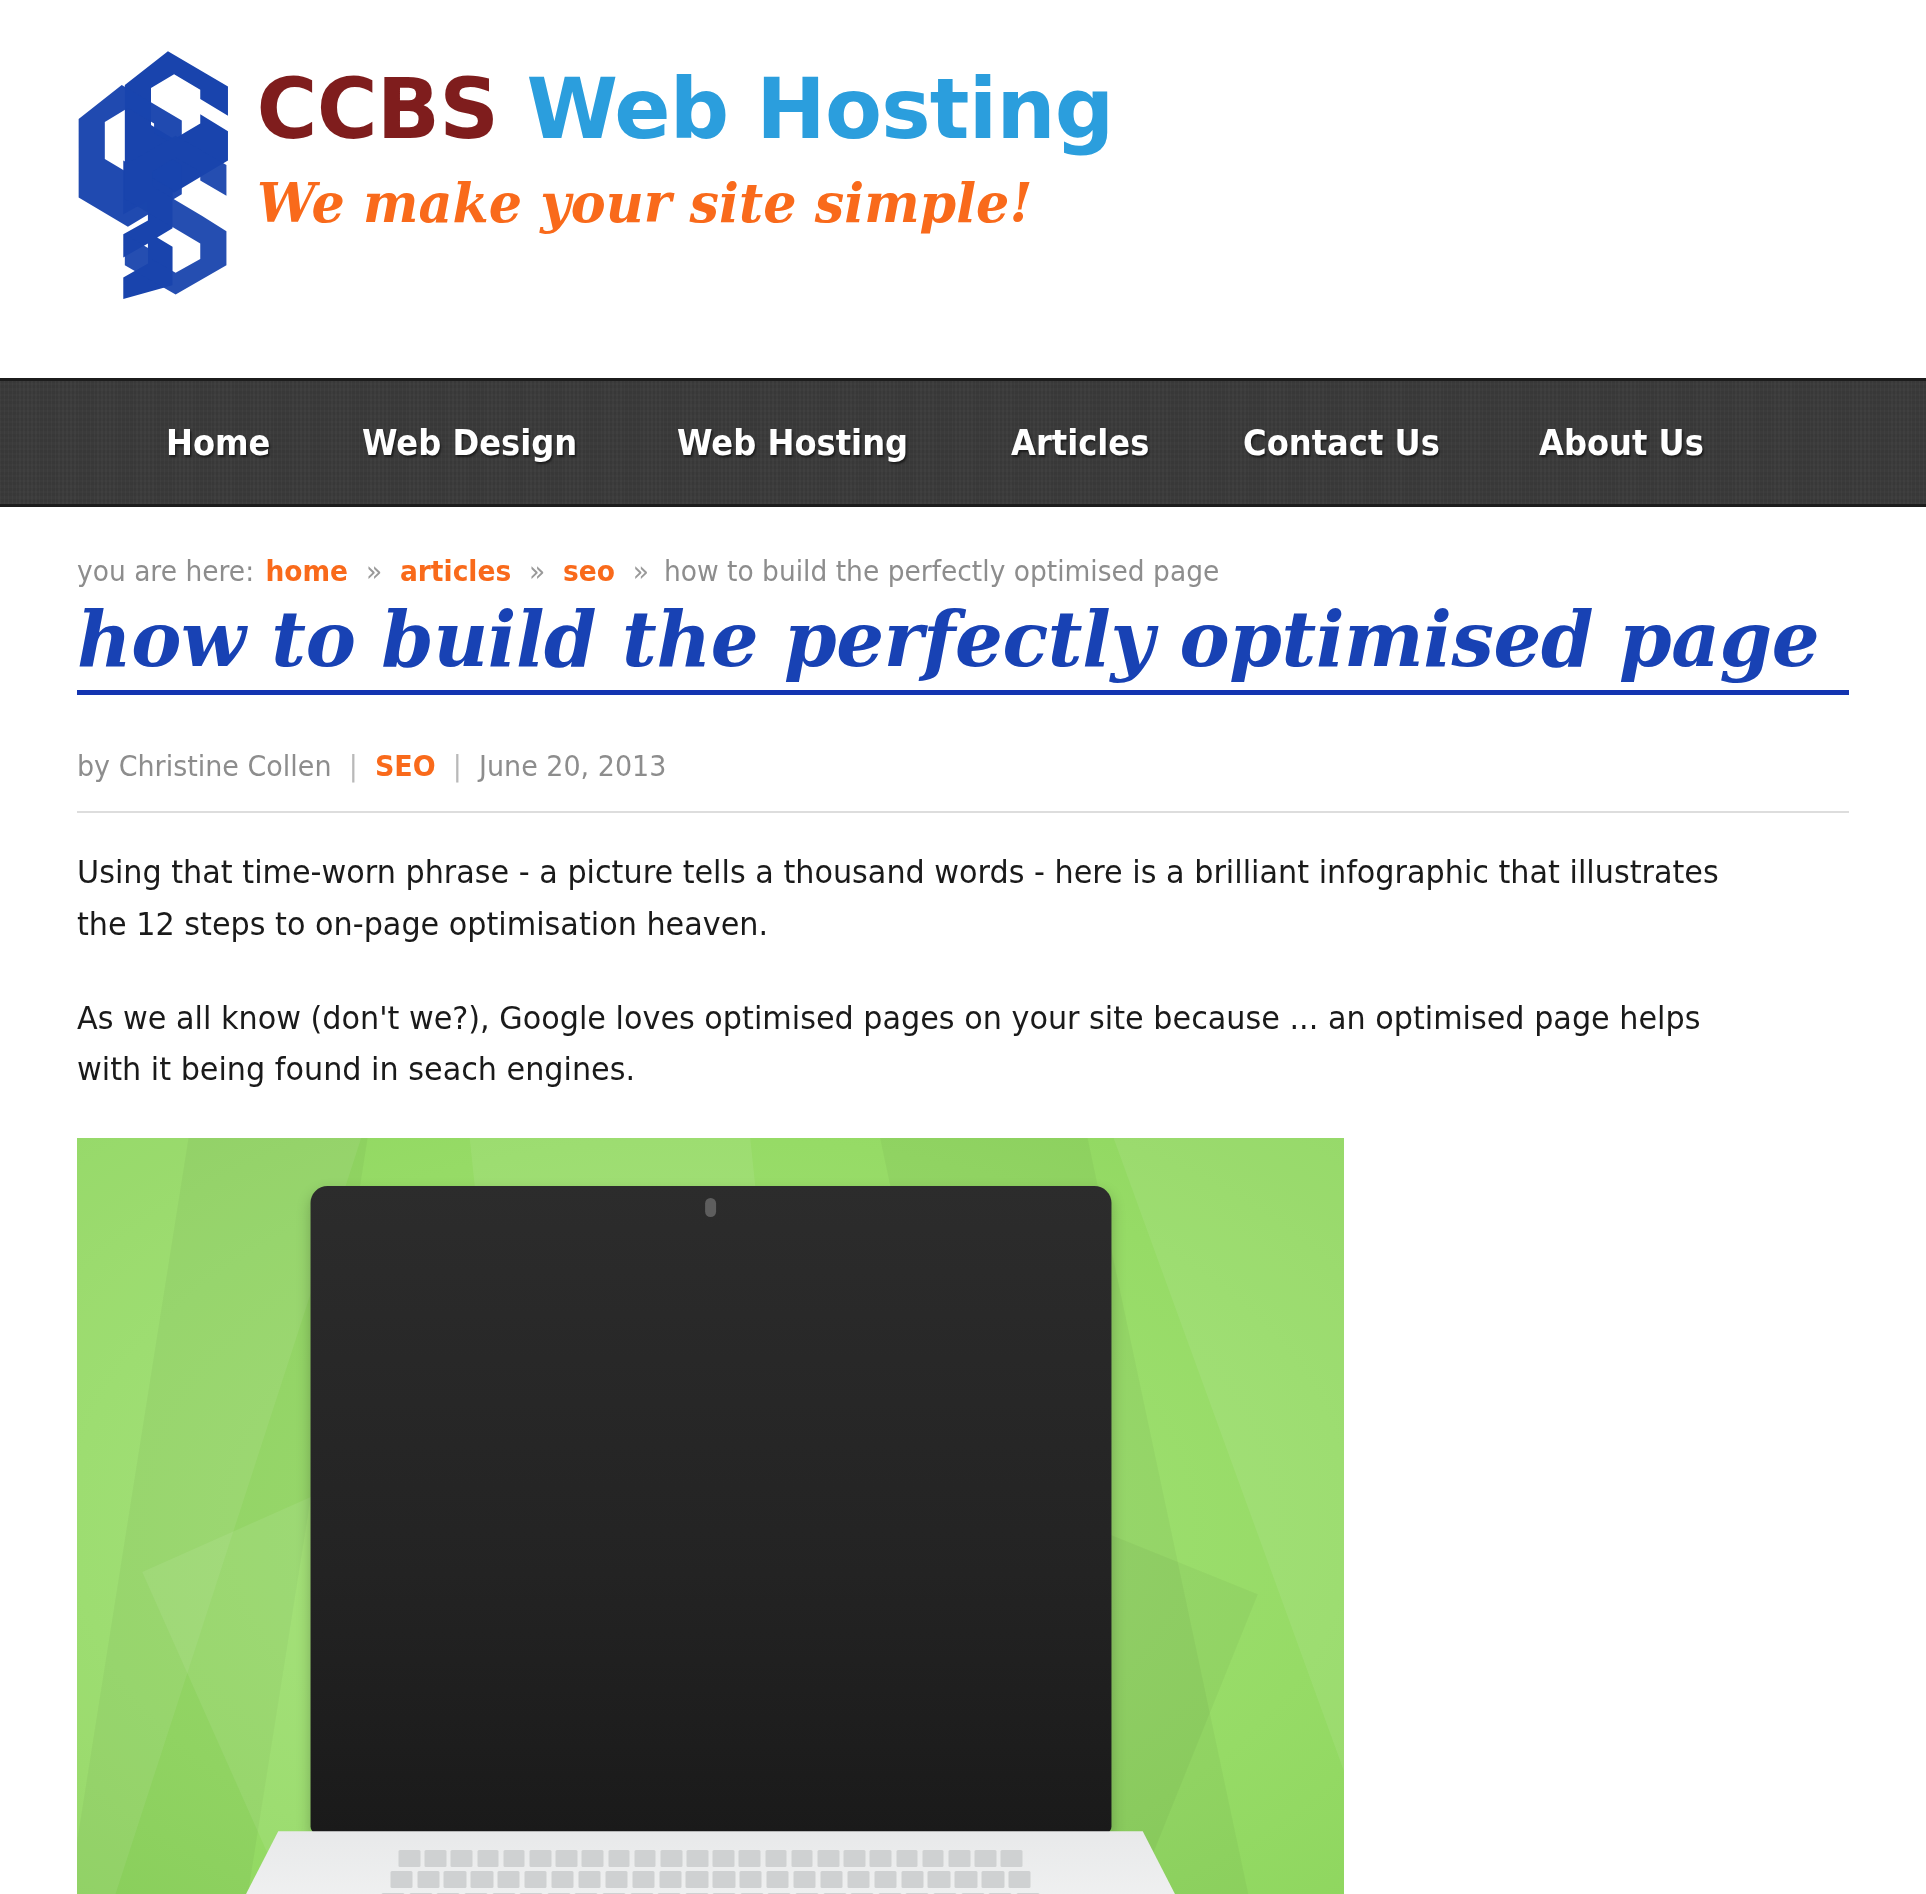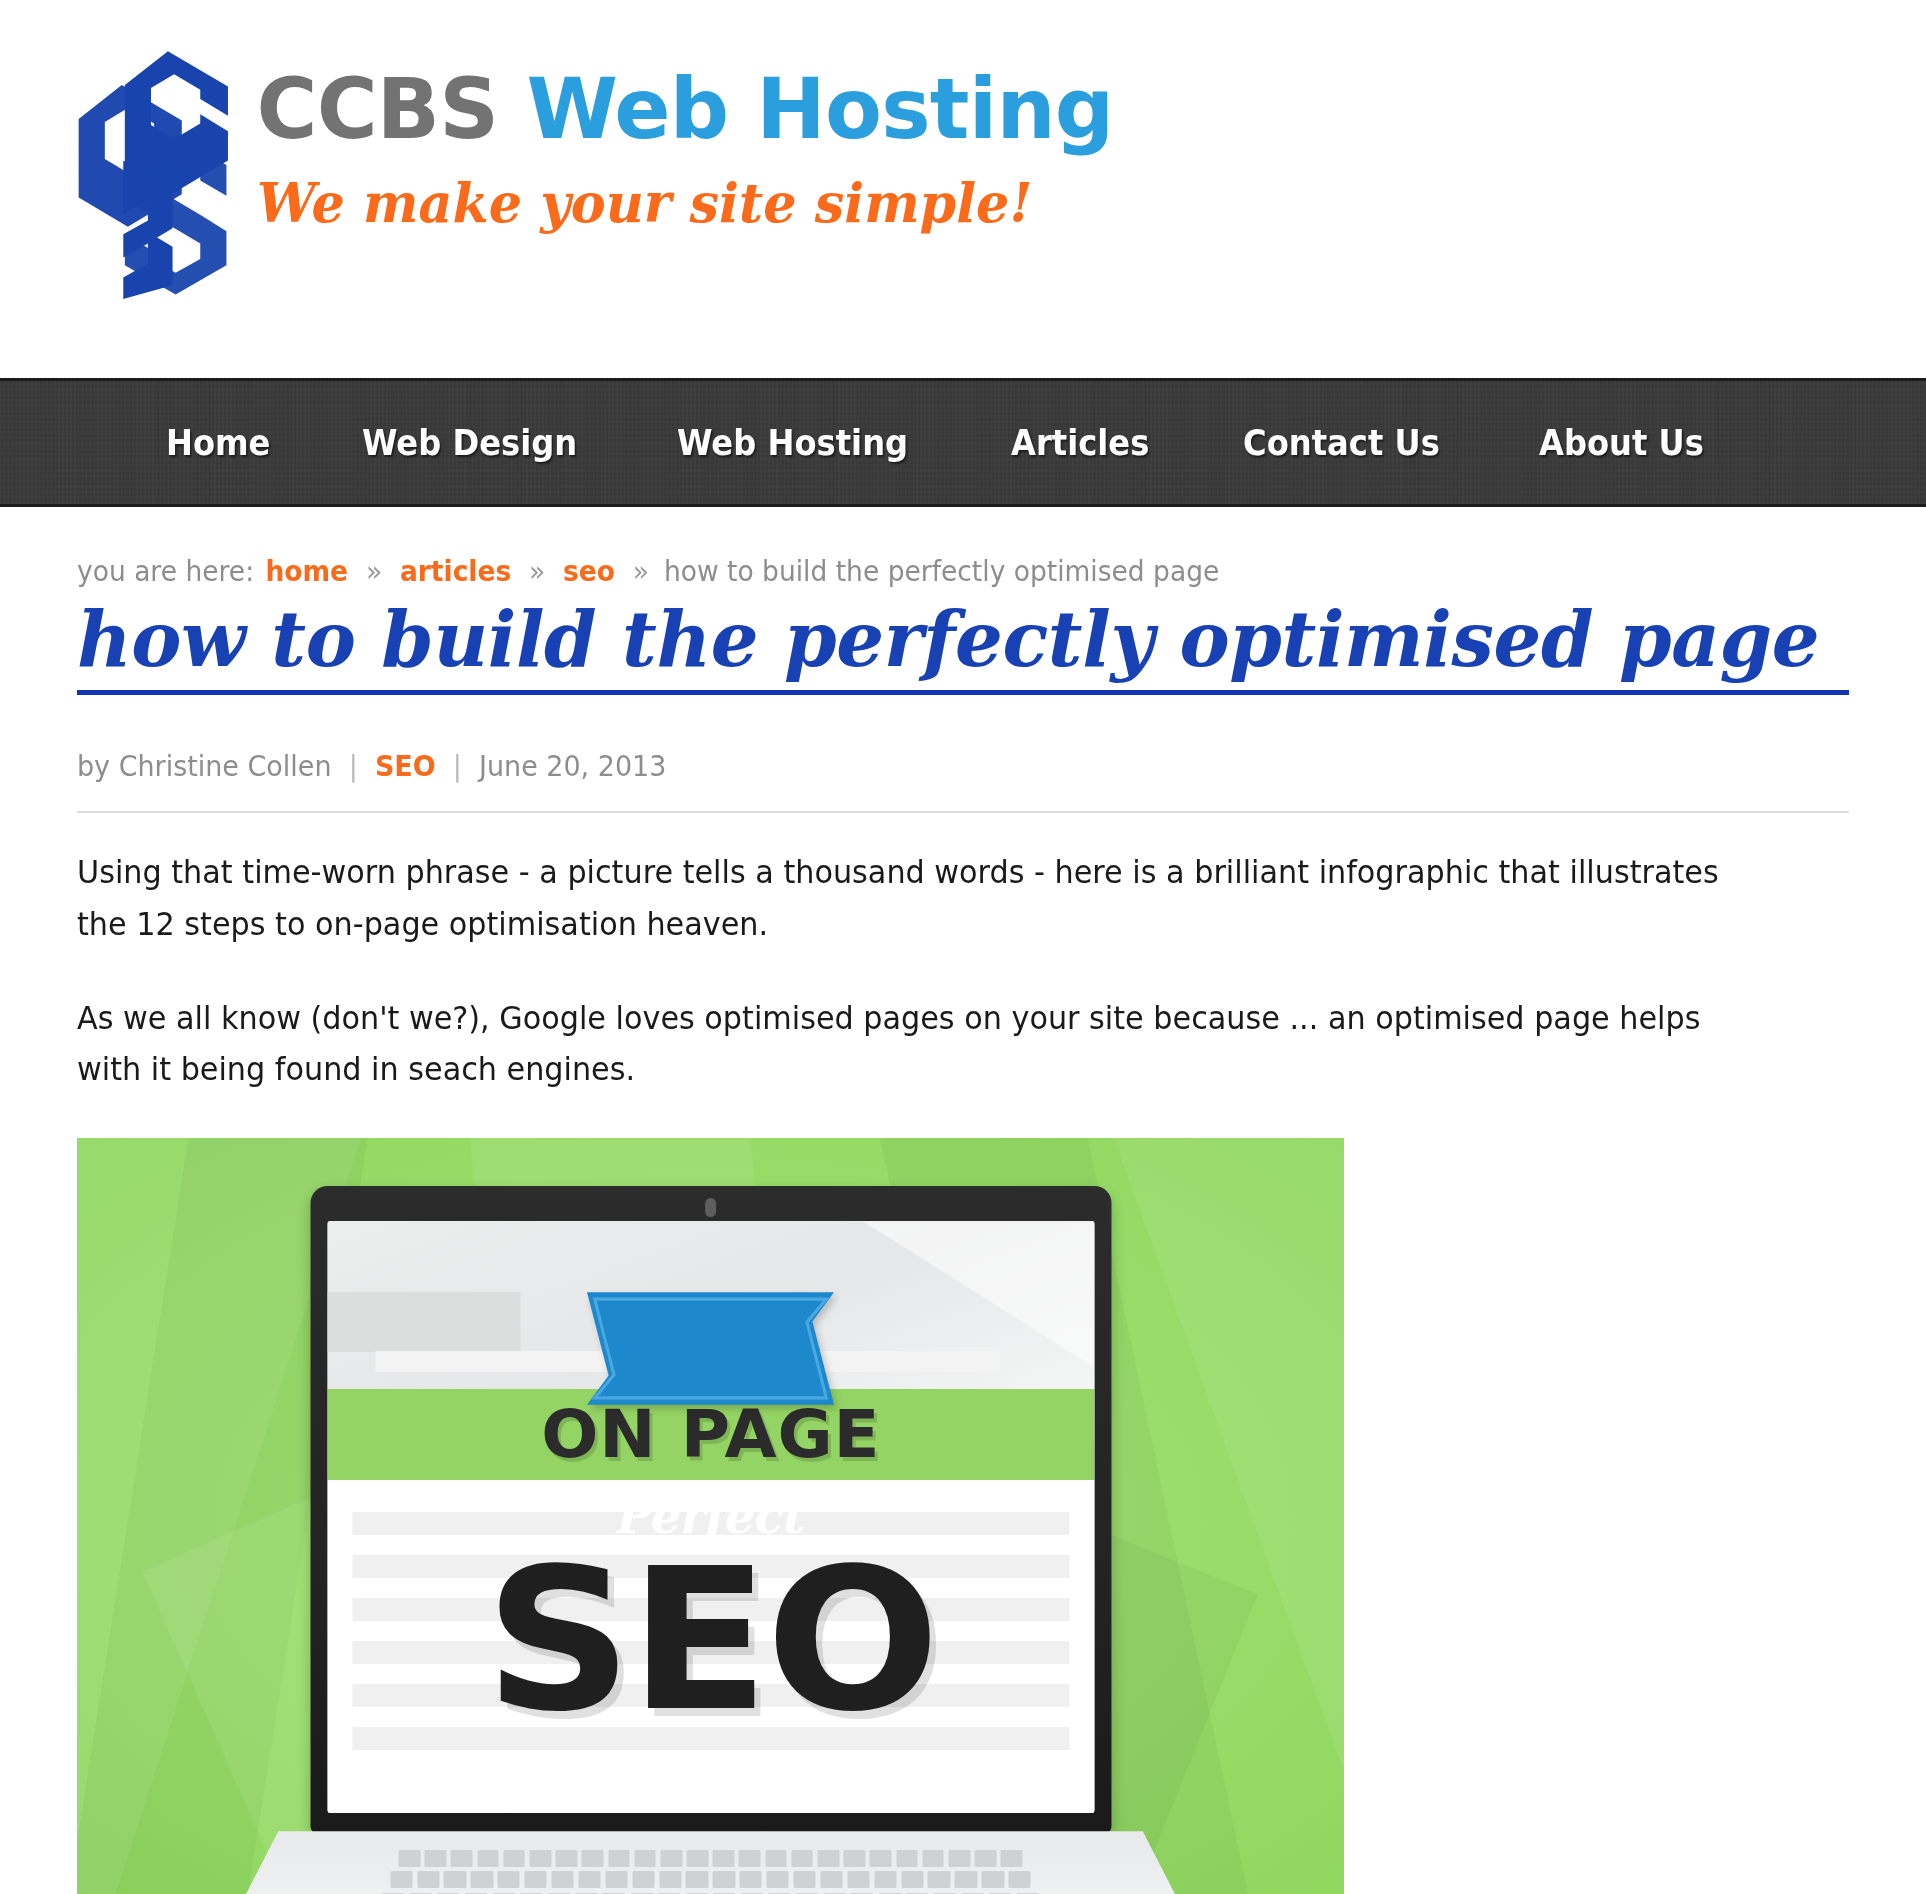--- a/index.html
+++ b/index.html
@@ -49,21 +49,21 @@
   }
 
   .logo-title {
     font-family: "DejaVu Sans", sans-serif;
     font-weight: bold;
     font-size: 83px;
     line-height: 1.0;
     letter-spacing: -0.8px;
     white-space: nowrap;
   }
-  .logo-title .part-a { color: #737373; }
+  .logo-title .part-a { color: #7f1d1d; }
   .logo-title .part-b { color: #2b9edd; }
 
   .logo-tagline {
     margin-top: 20px;
     font-family: "DejaVu Serif", serif;
     font-style: italic;
     font-weight: bold;
     font-size: 54px;
     color: #f96a1b;
     letter-spacing: 0px;
@@ -453,51 +453,20 @@
       <div class="ray" style="left:30%;  top:-14%; width:22%;  height:70%;  transform:rotate(-6deg);"></div>
       <div class="ray d" style="left:62%; top:-10%; width:16%;  height:120%; transform:rotate(-12deg);"></div>
       <div class="ray" style="left:80%;  top:-10%; width:26%;  height:120%; transform:rotate(-20deg);"></div>
       <div class="ray" style="left:4%;   top:40%;  width:26%;  height:80%;  transform:rotate(-24deg);"></div>
       <div class="ray d" style="left:72%;top:44%;  width:22%;  height:80%;  transform:rotate(22deg);"></div>
 
       <div class="laptop">
         <div class="lid">
           <div class="webcam"></div>
 
-          <div class="screen">
-
-            <div class="screen-top">
-              <div class="grey-card"></div>
-              <div class="grey-bar"></div>
-              <div class="shard" style="right:0; top:0; width:231px; height:146px; clip-path:polygon(100% 0,100% 100%,0 0);"></div>
-            </div>
-
-            <div class="green-band">
-              <span class="band-text">ON PAGE</span>
-            </div>
-
-            <div class="screen-bottom">
-              <div class="lines">
-                <i></i>
-                  <i></i>
-                  <i></i>
-                  <i></i>
-                  <i></i>
-                  <i></i>
-              </div>
-              <div class="seo-word">SEO</div>
-            </div>
-
-            <svg class="ribbon" viewBox="0 0 320 146" xmlns="http://www.w3.org/2000/svg">
-              <path d="M0 0 H320 L292 38 L320 146 H0 L28 108 Z" fill="#1e88cd"></path>
-              <path d="M10 9 H310 L285 39 L310 137 H10 L35 107 Z" fill="none" stroke="#4aa8e0" stroke-width="4"></path>
-            </svg>
-            <div class="ribbon-label">Perfect</div>
-
-          </div>
         </div>
       </div>
 
       <div class="base">
         <div class="base-deck"></div>
         <div class="kb">
           <div class="kb-row">
             <i style="width:21.6px"></i>
               <i style="width:21.6px"></i>
               <i style="width:21.6px"></i>

